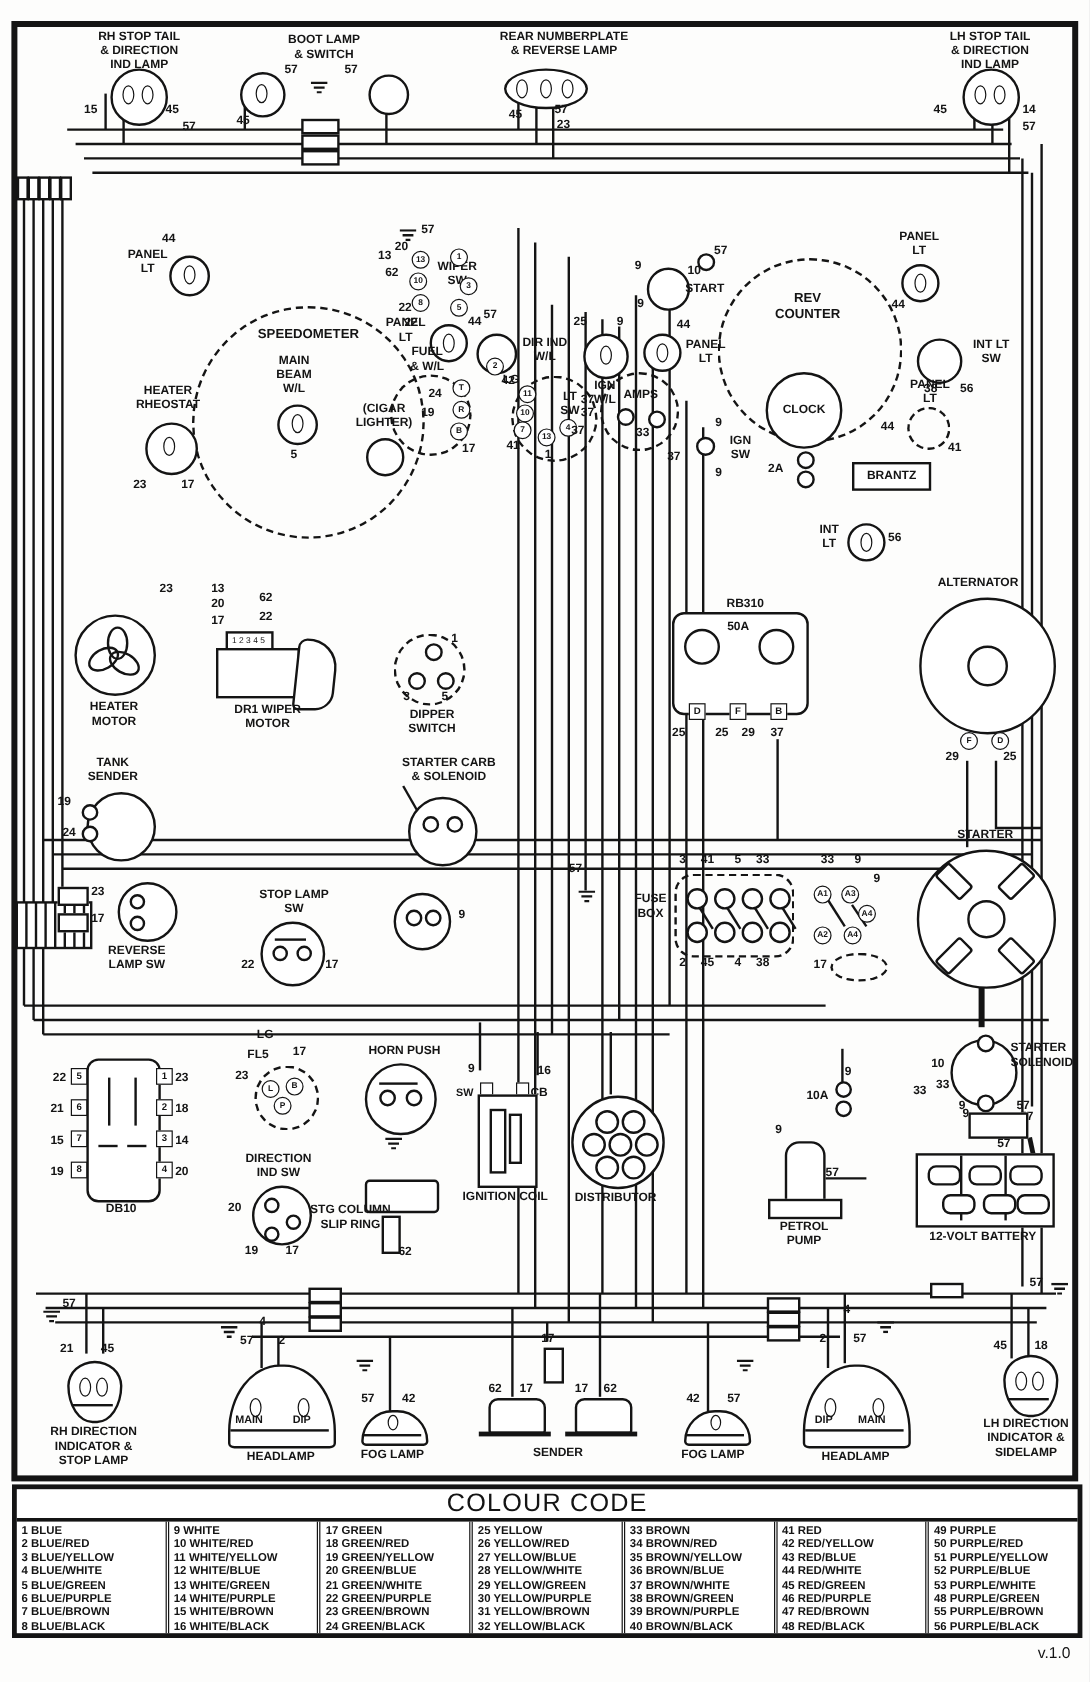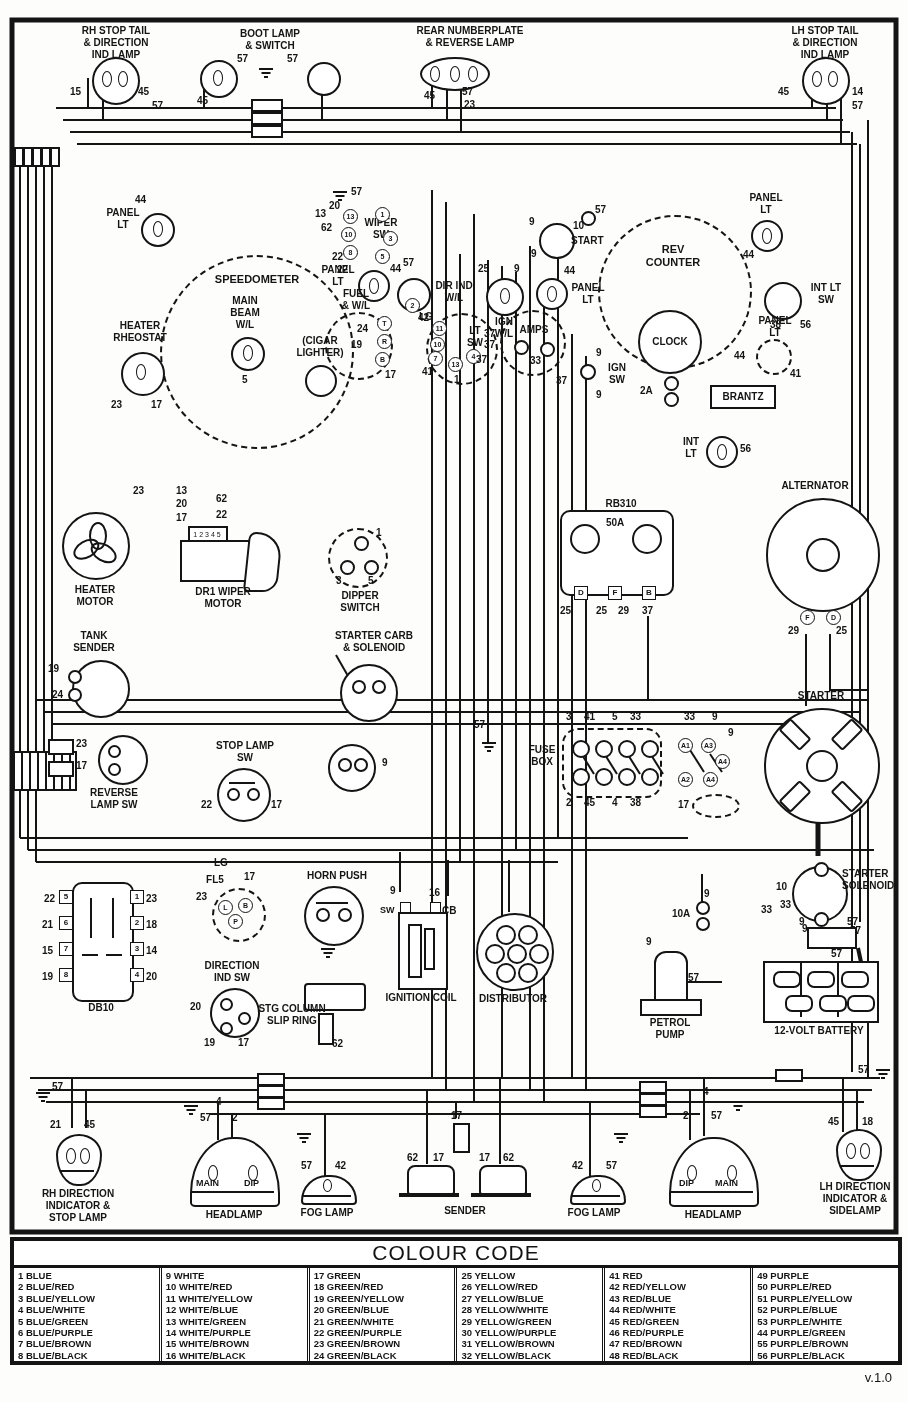--- a/index.html
+++ b/index.html
@@ -628,21 +628,21 @@
 </div>
 <div class="c" style="left:252px;top:975px">
  <span class="bx" style="left:52px;top:8px;width:58px;height:24px;border-radius:4px"></span>
  <span class="t" style="left:0;top:28px;width:80px">STG COLUMN
 SLIP RING</span>
  <span class="bx" style="left:66px;top:38px;width:12px;height:28px"></span>
  <span class="w" style="left:80px;top:64px">62</span>
 </div>
 <div class="c" style="left:378px;top:880px">
  <span class="w" style="left:12px;top:6px">9</span>
- <span class="w" style="left:51px;top:8px">16</span>
+ <span class="w" style="left:70px;top:8px">16</span>
  <span class="w" style="left:2px;top:26px;font-size:9px">SW</span>
  <span class="w" style="left:64px;top:26px;font-size:10px">CB</span>
  <span class="sq" style="left:22px;top:22px;width:9px;height:9px"></span>
  <span class="sq" style="left:52px;top:22px;width:9px;height:9px"></span>
  <span class="bx" style="left:20px;top:32px;width:46px;height:74px">
         <span class="bx" style="left:8px;top:10px;width:10px;height:50px"></span>
         <span class="bx" style="left:24px;top:14px;width:7px;height:38px"></span>
       </span>
  <span class="t" style="left:-4px;top:112px;width:94px">IGNITION COIL</span>
 </div>
@@ -830,36 +830,46 @@
    <span class="cc">25 YELLOW</span>
           <span class="cc">26 YELLOW/RED</span>
           <span class="cc">27 YELLOW/BLUE</span>
           <span class="cc">28 YELLOW/WHITE</span>
           <span class="cc">29 YELLOW/GREEN</span>
           <span class="cc">30 YELLOW/PURPLE</span>
           <span class="cc">31 YELLOW/BROWN</span>
           <span class="cc">32 YELLOW/BLACK</span>
   </div>
   <div class="col">
+   <span class="cc">33 BROWN</span>
+          <span class="cc">34 BROWN/RED</span>
+          <span class="cc">35 BROWN/YELLOW</span>
+          <span class="cc">36 BROWN/BLUE</span>
+          <span class="cc">37 BROWN/WHITE</span>
+          <span class="cc">38 BROWN/GREEN</span>
+          <span class="cc">39 BROWN/PURPLE</span>
+          <span class="cc">40 BROWN/BLACK</span>
+  </div>
+  <div class="col">
    <span class="cc">41 RED</span>
           <span class="cc">42 RED/YELLOW</span>
           <span class="cc">43 RED/BLUE</span>
           <span class="cc">44 RED/WHITE</span>
           <span class="cc">45 RED/GREEN</span>
           <span class="cc">46 RED/PURPLE</span>
           <span class="cc">47 RED/BROWN</span>
           <span class="cc">48 RED/BLACK</span>
   </div>
   <div class="col">
    <span class="cc">49 PURPLE</span>
           <span class="cc">50 PURPLE/RED</span>
           <span class="cc">51 PURPLE/YELLOW</span>
           <span class="cc">52 PURPLE/BLUE</span>
           <span class="cc">53 PURPLE/WHITE</span>
-          <span class="cc">44 PURPLE/GREEN</span>
+          <span class="cc">48 PURPLE/GREEN</span>
           <span class="cc">55 PURPLE/BROWN</span>
           <span class="cc">56 PURPLE/BLACK</span>
   </div>
  </div>
 </div>
 
 <span id="footer-ver">v.1.0</span>
 
 </div>
 

